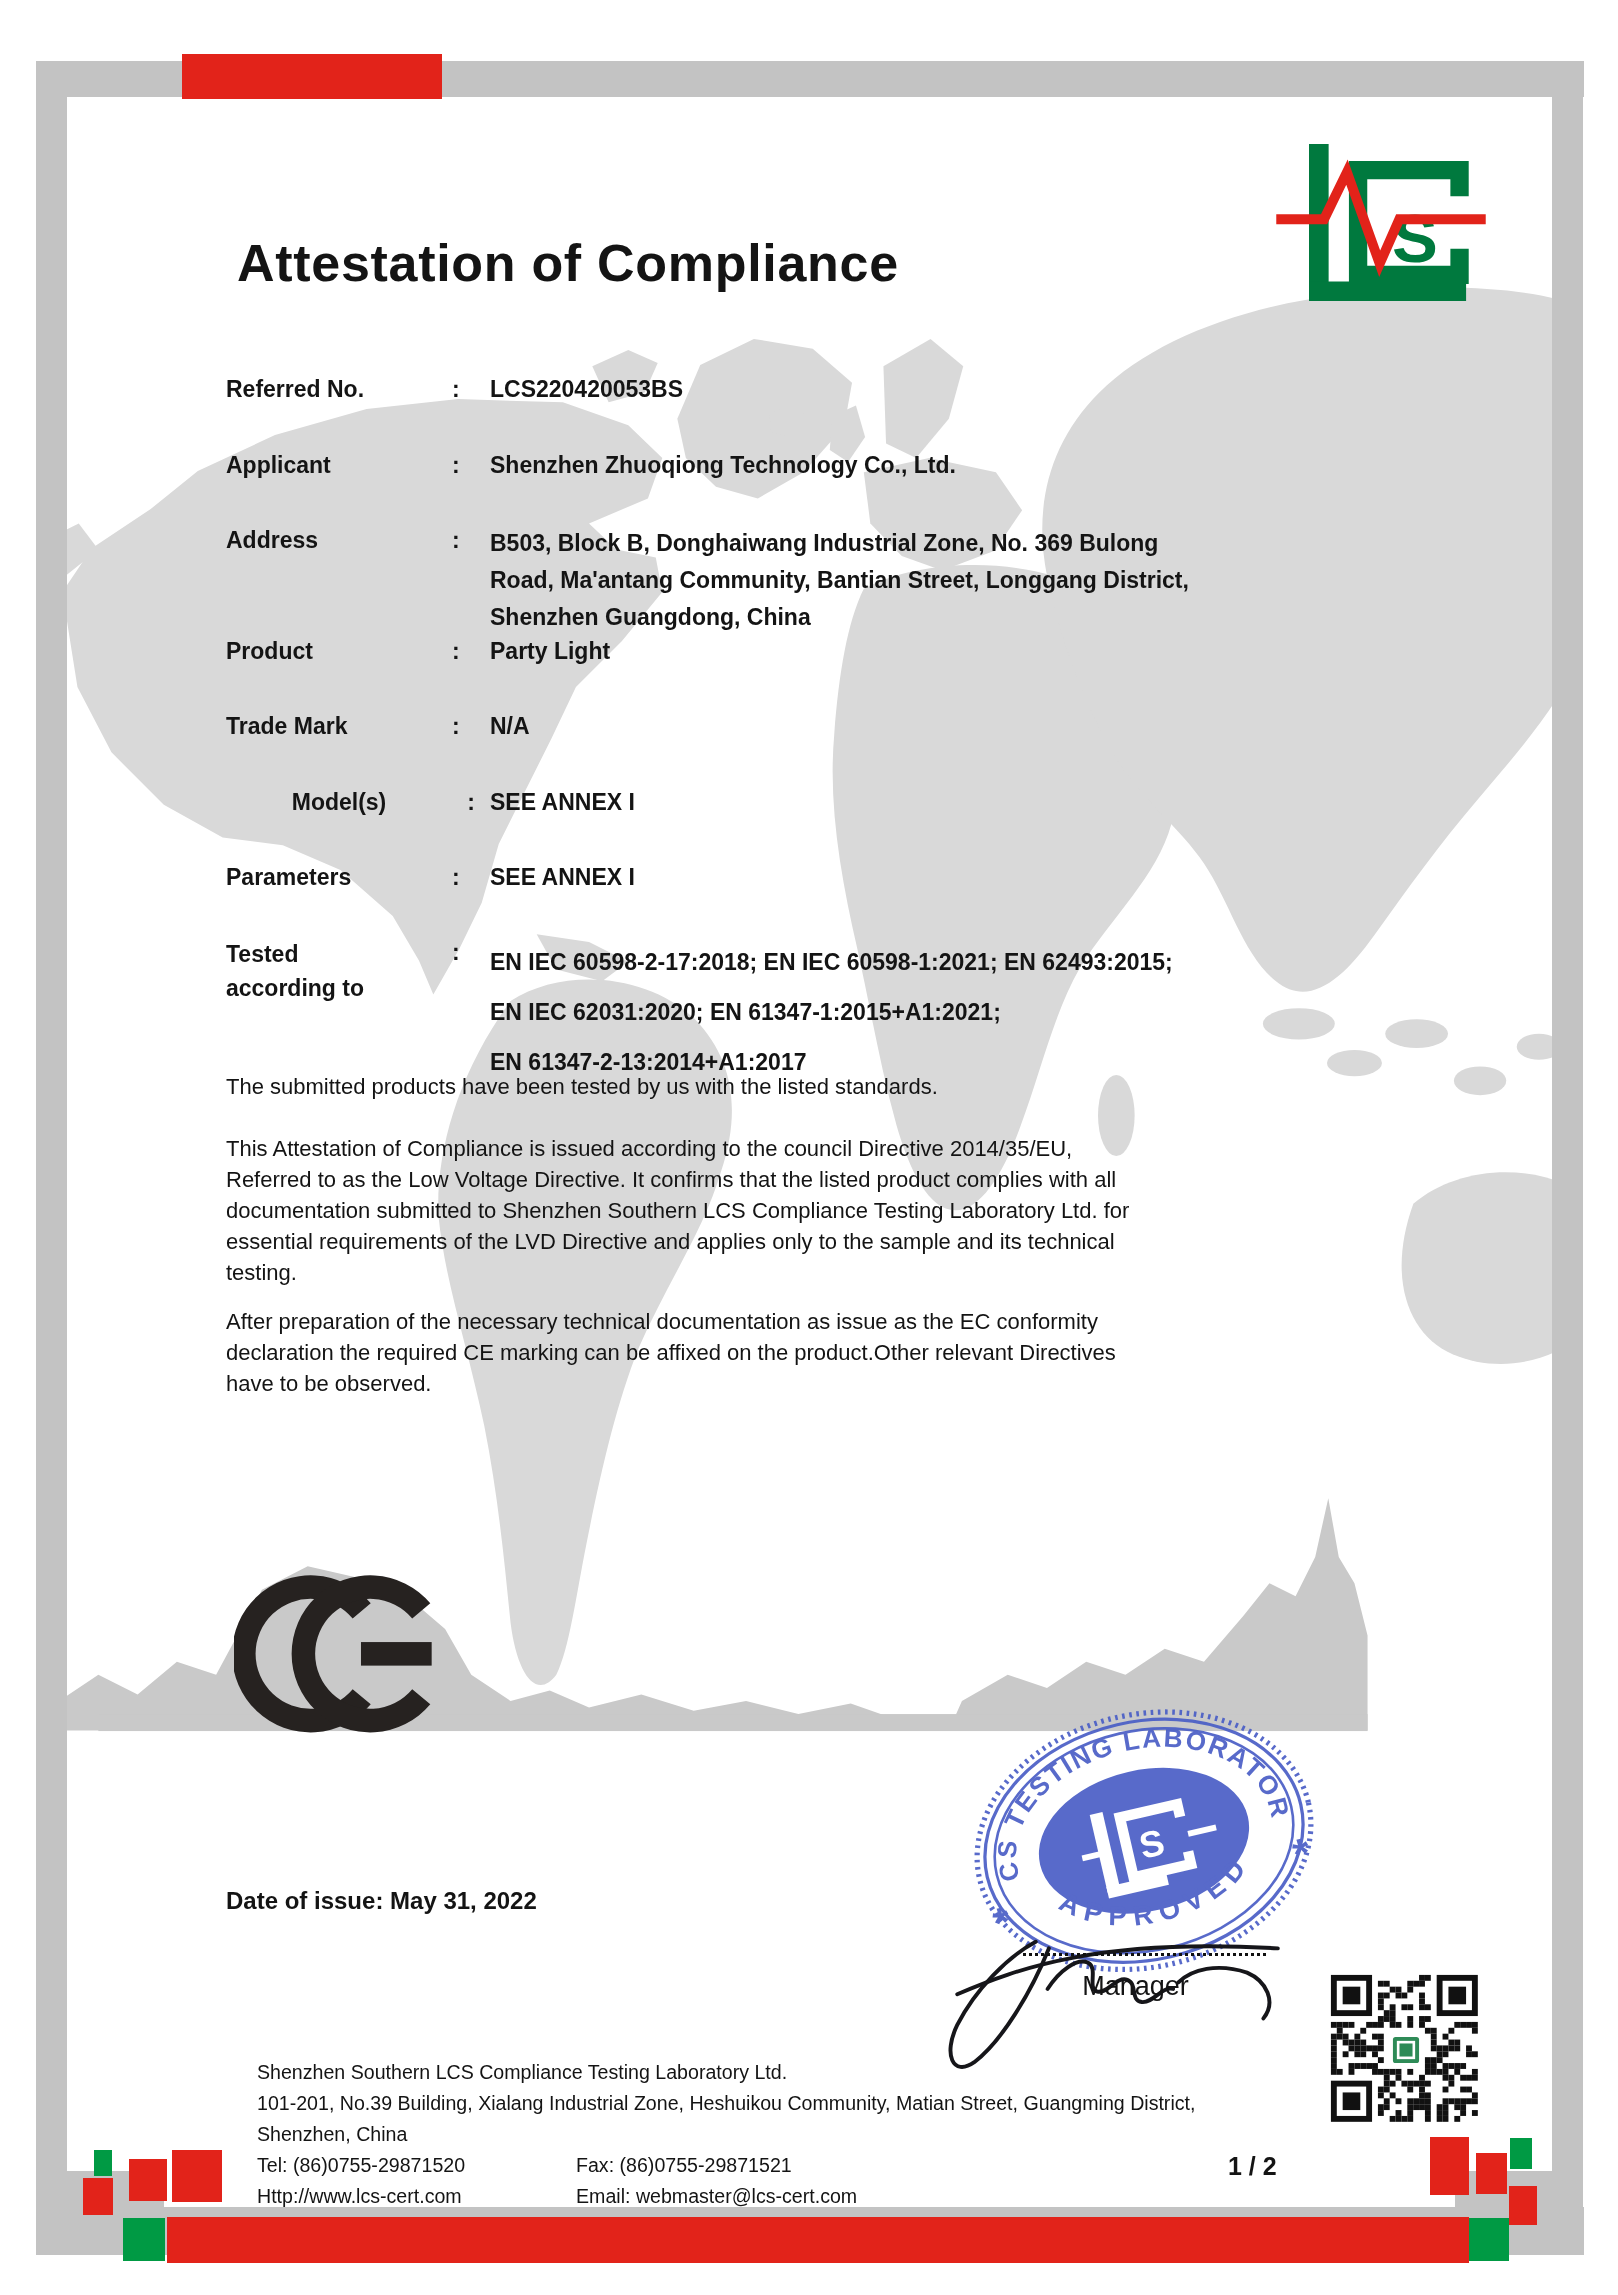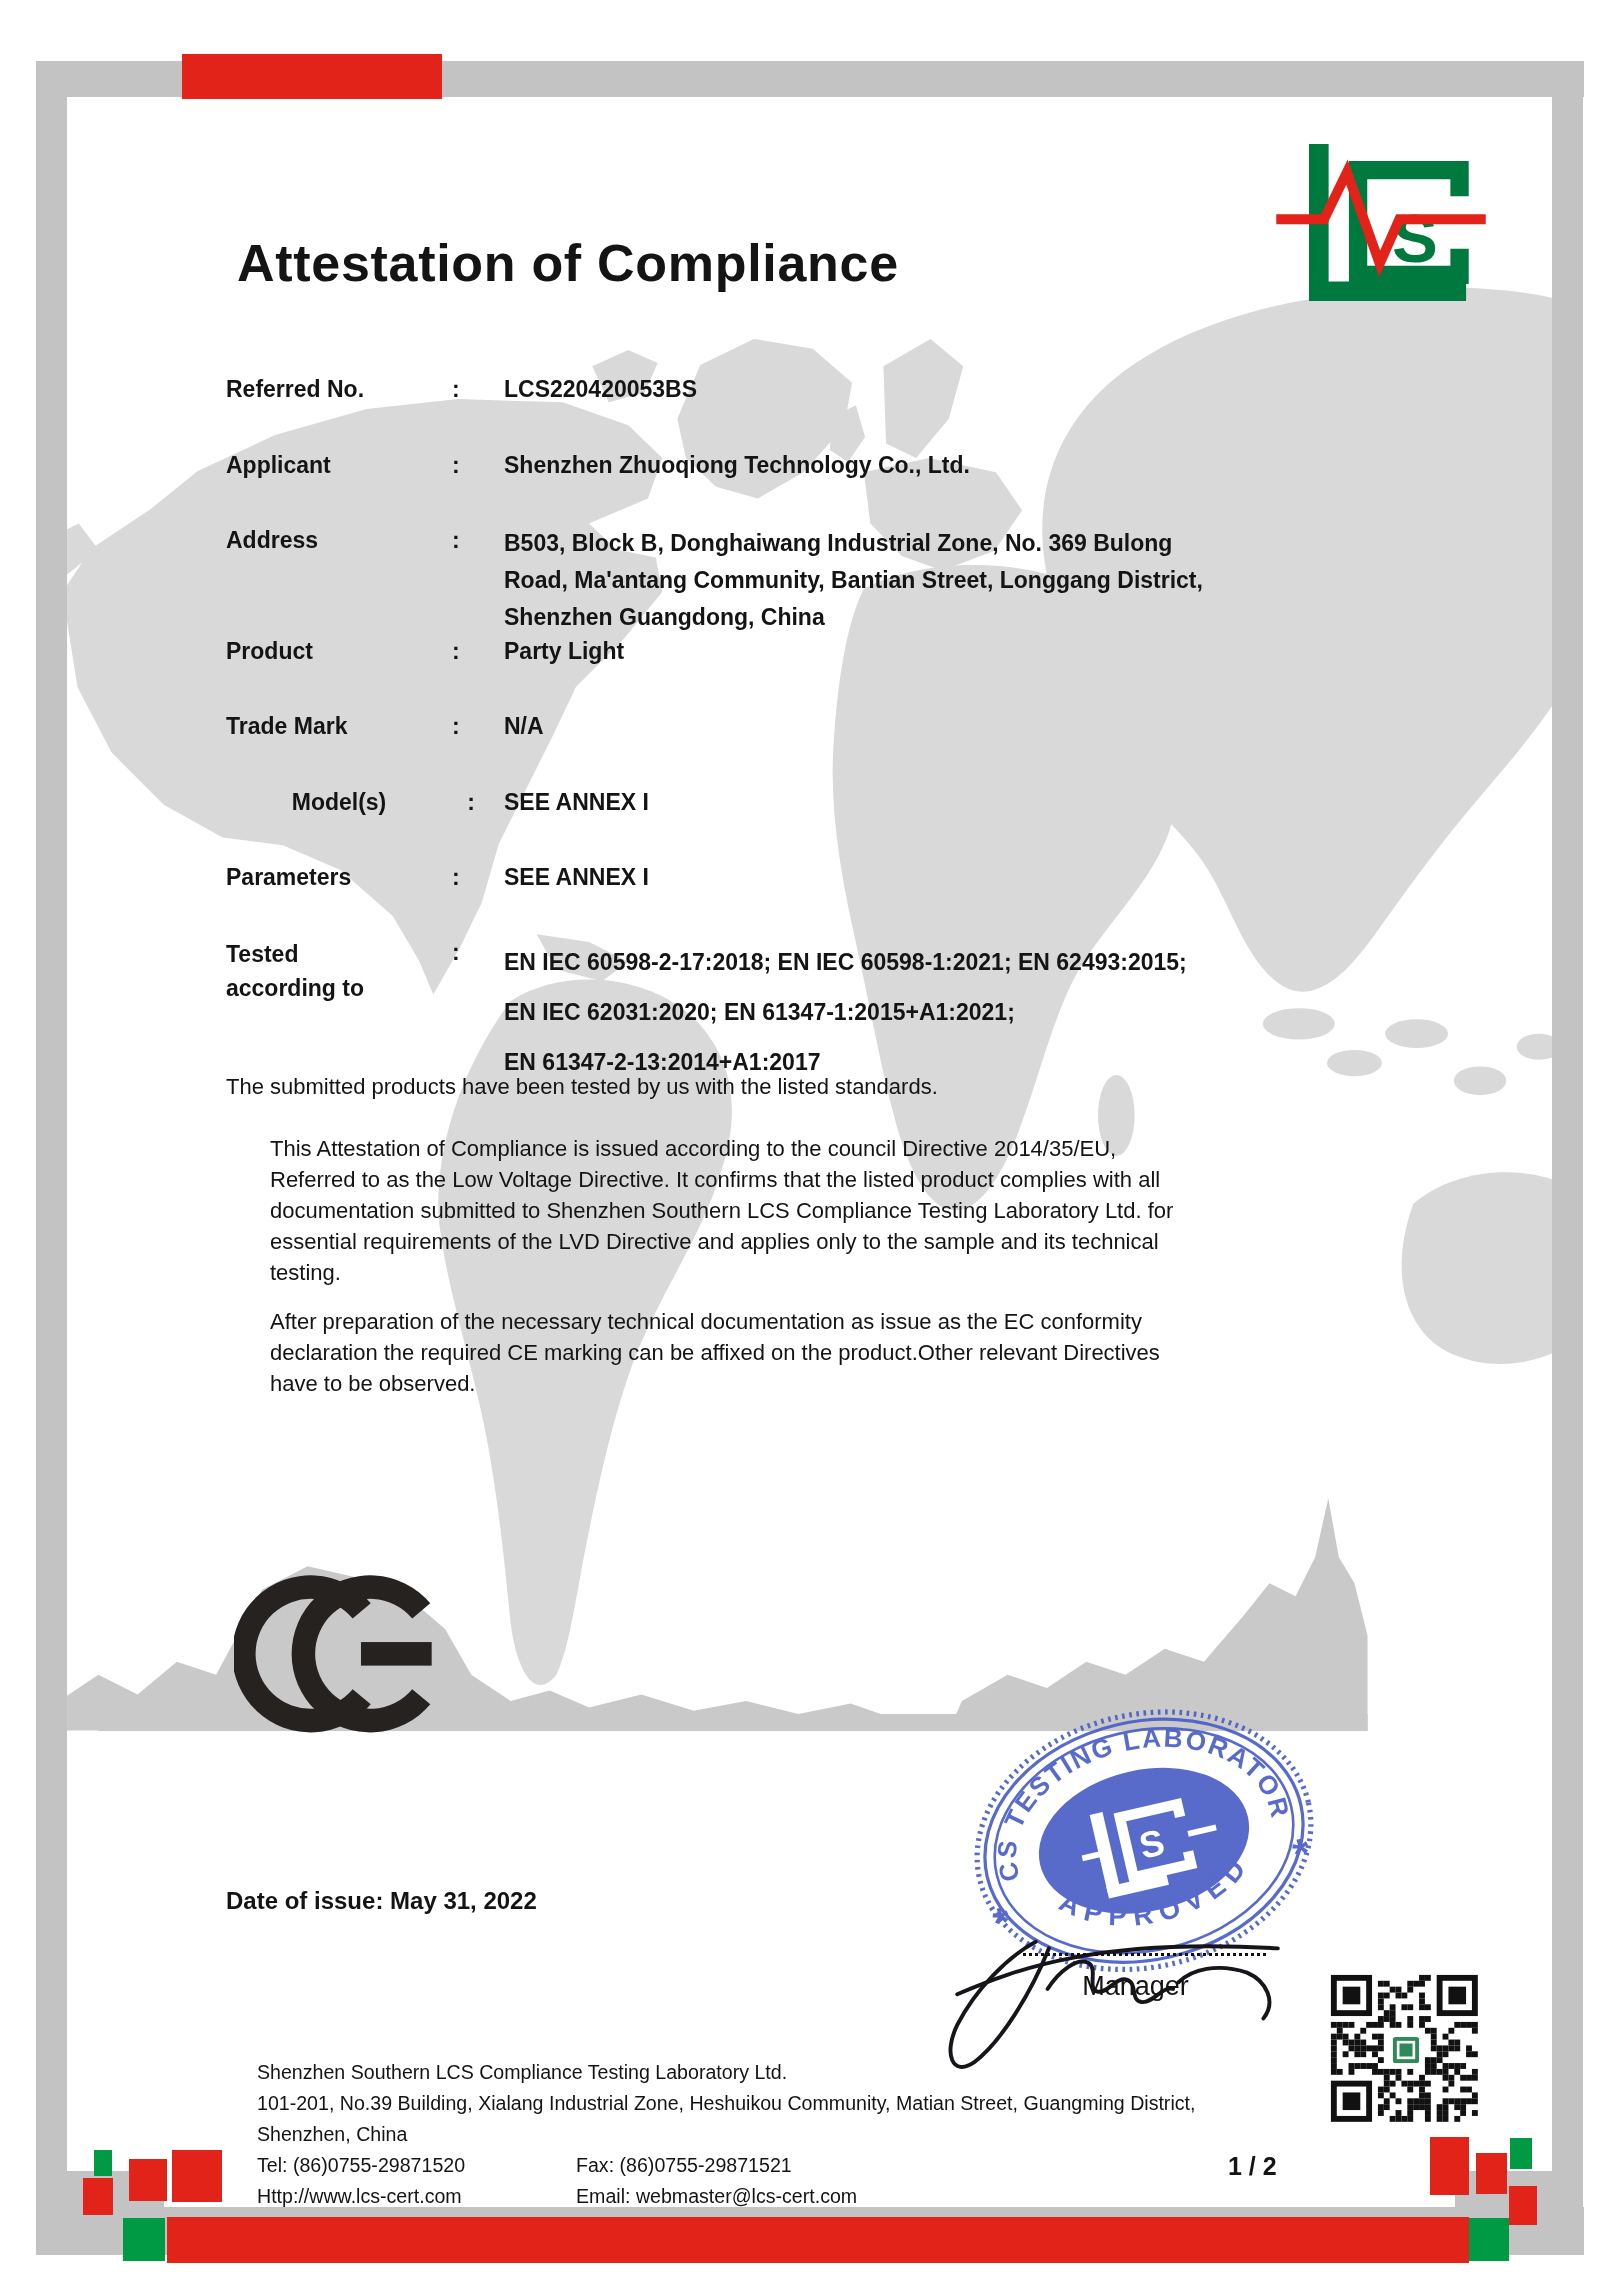--- a/index.html
+++ b/index.html
@@ -15,27 +15,27 @@
   .cornerL{left:36px;top:2171px;width:128px;height:84px;}
   .cornerR{left:1455px;top:2171px;width:128px;height:84px;}
   .redrect{background:#e2231a;}
   .greenrect{background:#009a44;}
   
   .title{left:237px;top:233px;font-size:52px;font-weight:bold;letter-spacing:0.7px;white-space:nowrap;}
   
   .row{left:226px;display:flex;align-items:flex-start;font-size:23px;font-weight:bold;line-height:31px;}
   .row .lbl{width:226px;flex:0 0 226px;}
   .row .cln{width:38px;flex:0 0 38px;}
-  .row .val{white-space:nowrap;margin-left:14px;}
+  .row .val{white-space:nowrap;}
   .row .vline{display:block;white-space:nowrap;}
   .addr .vline{line-height:37px;}
   .tested .lbl span{display:block;line-height:34px;}
   .tested .vline{line-height:50px;}
   
-  .body-text{left:226px;font-size:22px;line-height:31px;font-weight:normal;margin-left:44px;}
+  .body-text{left:226px;font-size:22px;line-height:31px;font-weight:normal;}
   .body-text span{display:block;white-space:nowrap;}
   .statement{left:226px;top:1074px;font-size:22px;}
   .dateline{left:226px;top:1887px;font-size:24px;font-weight:bold;}
   
   .footer{left:257px;top:2057px;font-size:19.6px;line-height:31px;}
   .footer .cols{display:flex;}
   .footer .c1{width:319px;flex:0 0 319px;}
   .pagenum{left:1228px;top:2152px;font-size:25px;font-weight:bold;}
   
   .dotline{left:1023px;top:1953px;width:243px;border-top:3.9px dotted #111;}

